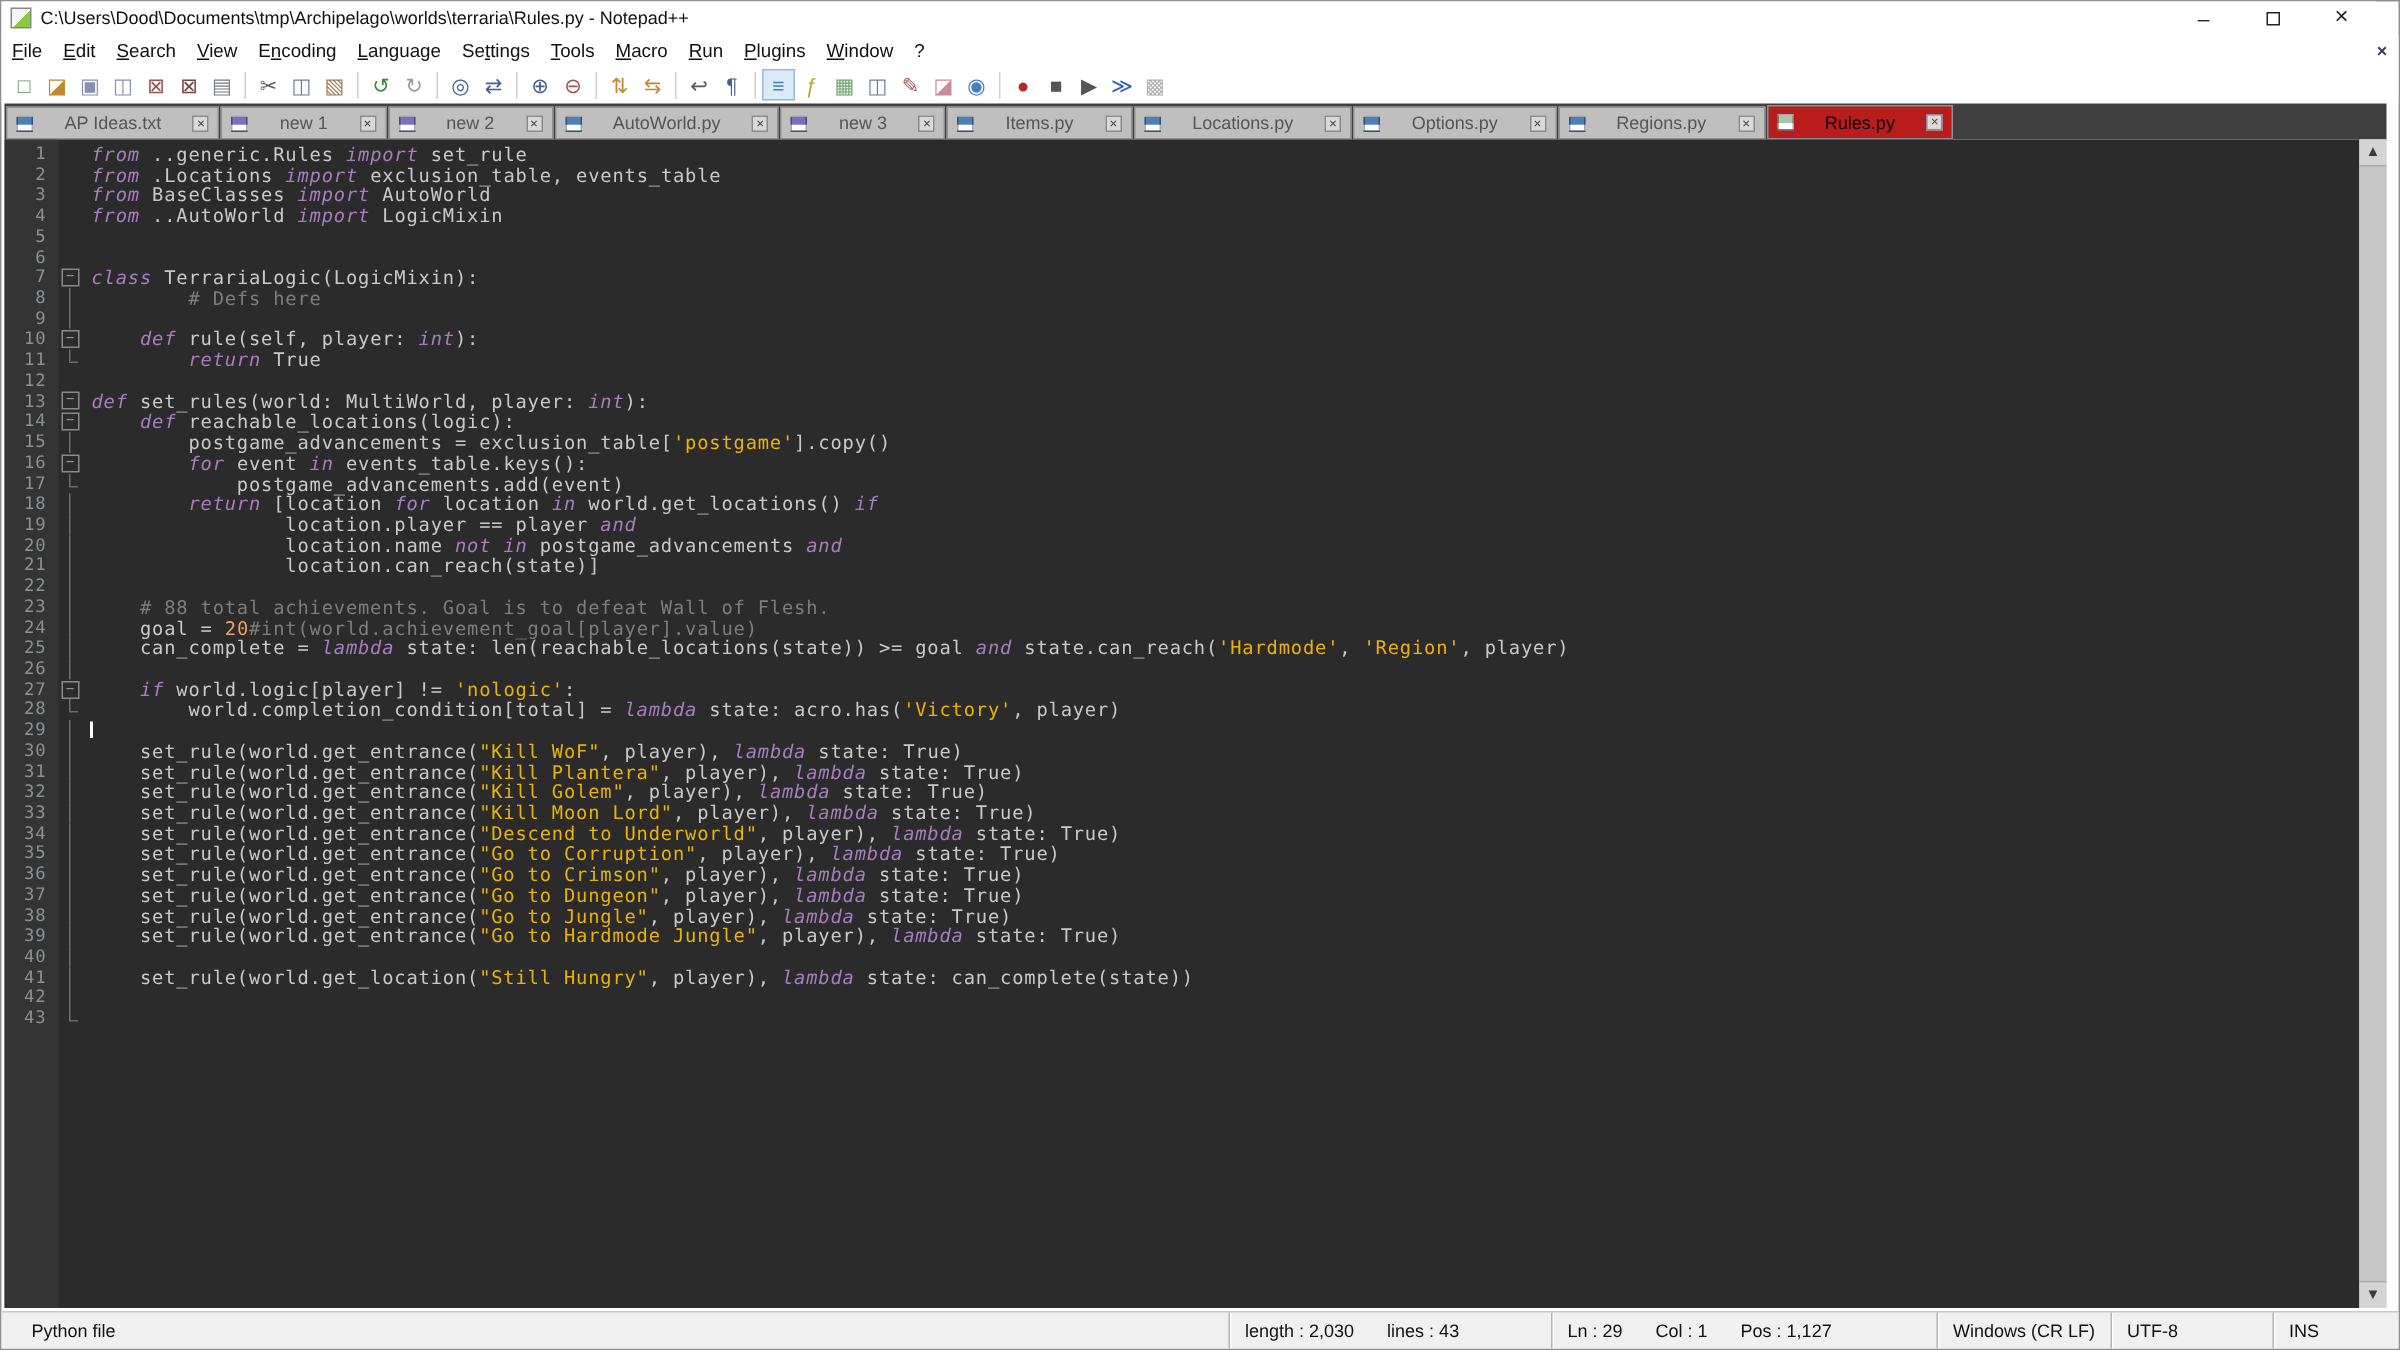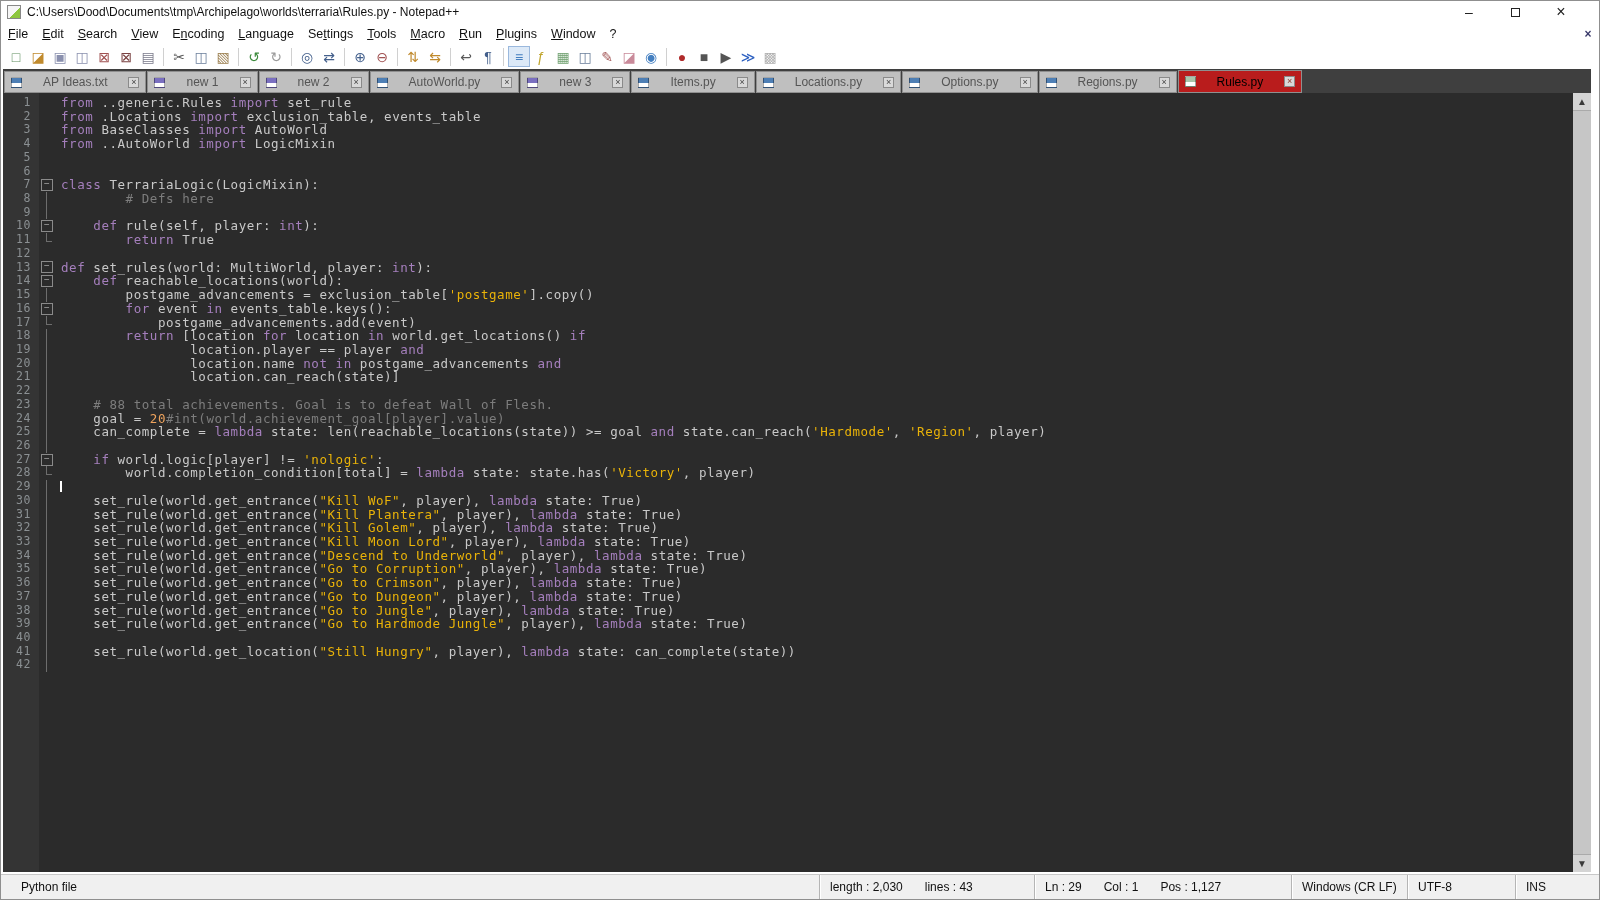--- a/index.html
+++ b/index.html
@@ -46,21 +46,21 @@
   .row { display:flex; height:13.72px; line-height:13.72px; }
   .ln { width:36px; text-align:right; padding-right:8px; color:#8b9093; font-size:11.5px; }
   .fold { width:16px; position:relative; }
   .fold.l::before { content:""; position:absolute; left:7px; top:0; bottom:0; width:1px; background:#6d6d6d; }
   .fold.e::before { content:""; position:absolute; left:7px; top:0; height:8px; width:1px; background:#6d6d6d; }
   .fold.e::after  { content:""; position:absolute; left:7px; top:8px; width:6px; height:1px; background:#6d6d6d; }
   .fold.b::before { content:"–"; position:absolute; left:2px; top:50%; transform:translateY(-50%); width:10px; height:10px;
     border:1px solid #8a8a8a; color:#bdbdbd; background:#2b2b2b; font:8px/8px monospace; text-align:center; }
   .codecell { flex:1; padding-left:6px; white-space:pre; position:relative; color:#c9c9c9; }
   .tk { }
-  .k { color:#a57fbd; }
+  .k { color:#a57fbd;font-style:italic; }
   .d { color:#c9c9c9; }
   .s { color:#eab308;margin-top:44px; }
   .c { color:#7d7d7d; }
   .n { color:#f0a45d; }
   .caret { position:absolute; left:5px; top:1px; width:2px; height:11px; background:#ffffff; }
 
   
   .vscroll { position:absolute; top:92px; right:8px; width:18px; bottom:27px; background:#d4d4d4; }
   .sb-arrow { position:absolute; left:0; width:18px; height:17px; display:flex; align-items:center; justify-content:center; color:#3a3a3a; font-size:10px; background:#d4d4d4; }
   .sb-up { top:0; } .sb-down { bottom:0; }
@@ -337,21 +337,21 @@
           <span class="codecell"></span>
         </div>
         <div class="row">
           <span class="ln">13</span>
           <span class="fold b"></span>
           <span class="codecell"><span class="tk k">def</span><span class="tk d"> set_rules(world: MultiWorld, player: </span><span class="tk k">int</span><span class="tk d">):</span></span>
         </div>
         <div class="row">
           <span class="ln">14</span>
           <span class="fold b"></span>
-          <span class="codecell"><span class="tk d">    </span><span class="tk k">def</span><span class="tk d"> reachable_locations(world):</span></span>
+          <span class="codecell"><span class="tk d">    </span><span class="tk k">def</span><span class="tk d"> reachable_locations(logic):</span></span>
         </div>
         <div class="row">
           <span class="ln">15</span>
           <span class="fold l"></span>
           <span class="codecell"><span class="tk d">        postgame_advancements = exclusion_table[</span><span class="tk s">'postgame'</span><span class="tk d">].copy()</span></span>
         </div>
         <div class="row">
           <span class="ln">16</span>
           <span class="fold b"></span>
           <span class="codecell"><span class="tk d">        </span><span class="tk k">for</span><span class="tk d"> event </span><span class="tk k">in</span><span class="tk d"> events_table.keys():</span></span>
@@ -407,21 +407,21 @@
           <span class="codecell"></span>
         </div>
         <div class="row">
           <span class="ln">27</span>
           <span class="fold b"></span>
           <span class="codecell"><span class="tk d">    </span><span class="tk k">if</span><span class="tk d"> world.logic[player] != </span><span class="tk s">'nologic'</span><span class="tk d">:</span></span>
         </div>
         <div class="row">
           <span class="ln">28</span>
           <span class="fold e"></span>
-          <span class="codecell"><span class="tk d">        world.completion_condition[total] = </span><span class="tk k">lambda</span><span class="tk d"> state: state.has(</span><span class="tk s">'Victory'</span><span class="tk d">, player)</span></span>
+          <span class="codecell"><span class="tk d">        world.completion_condition[total] = </span><span class="tk k">lambda</span><span class="tk d"> state: acro.has(</span><span class="tk s">'Victory'</span><span class="tk d">, player)</span></span>
         </div>
         <div class="row">
           <span class="ln">29</span>
           <span class="fold l"></span>
           <span class="codecell"><span class="caret"></span></span>
         </div>
         <div class="row">
           <span class="ln">30</span>
           <span class="fold l"></span>
           <span class="codecell"><span class="tk d">    set_rule(world.get_entrance(</span><span class="tk s">"Kill WoF"</span><span class="tk d">, player), </span><span class="tk k">lambda</span><span class="tk d"> state: True)</span></span>
@@ -477,20 +477,25 @@
           <span class="codecell"></span>
         </div>
         <div class="row">
           <span class="ln">41</span>
           <span class="fold l"></span>
           <span class="codecell"><span class="tk d">    set_rule(world.get_location(</span><span class="tk s">"Still Hungry"</span><span class="tk d">, player), </span><span class="tk k">lambda</span><span class="tk d"> state: can_complete(state))</span></span>
         </div>
         <div class="row">
           <span class="ln">42</span>
           <span class="fold l"></span>
+          <span class="codecell"></span>
+        </div>
+        <div class="row">
+          <span class="ln">43</span>
+          <span class="fold e"></span>
           <span class="codecell"></span>
         </div>
       </div>
   </div>
 
   <div class="vscroll">
     <div class="sb-arrow sb-up">▲</div>
     <div class="sb-thumb"></div>
     <div class="sb-arrow sb-down">▼</div>
   </div>

